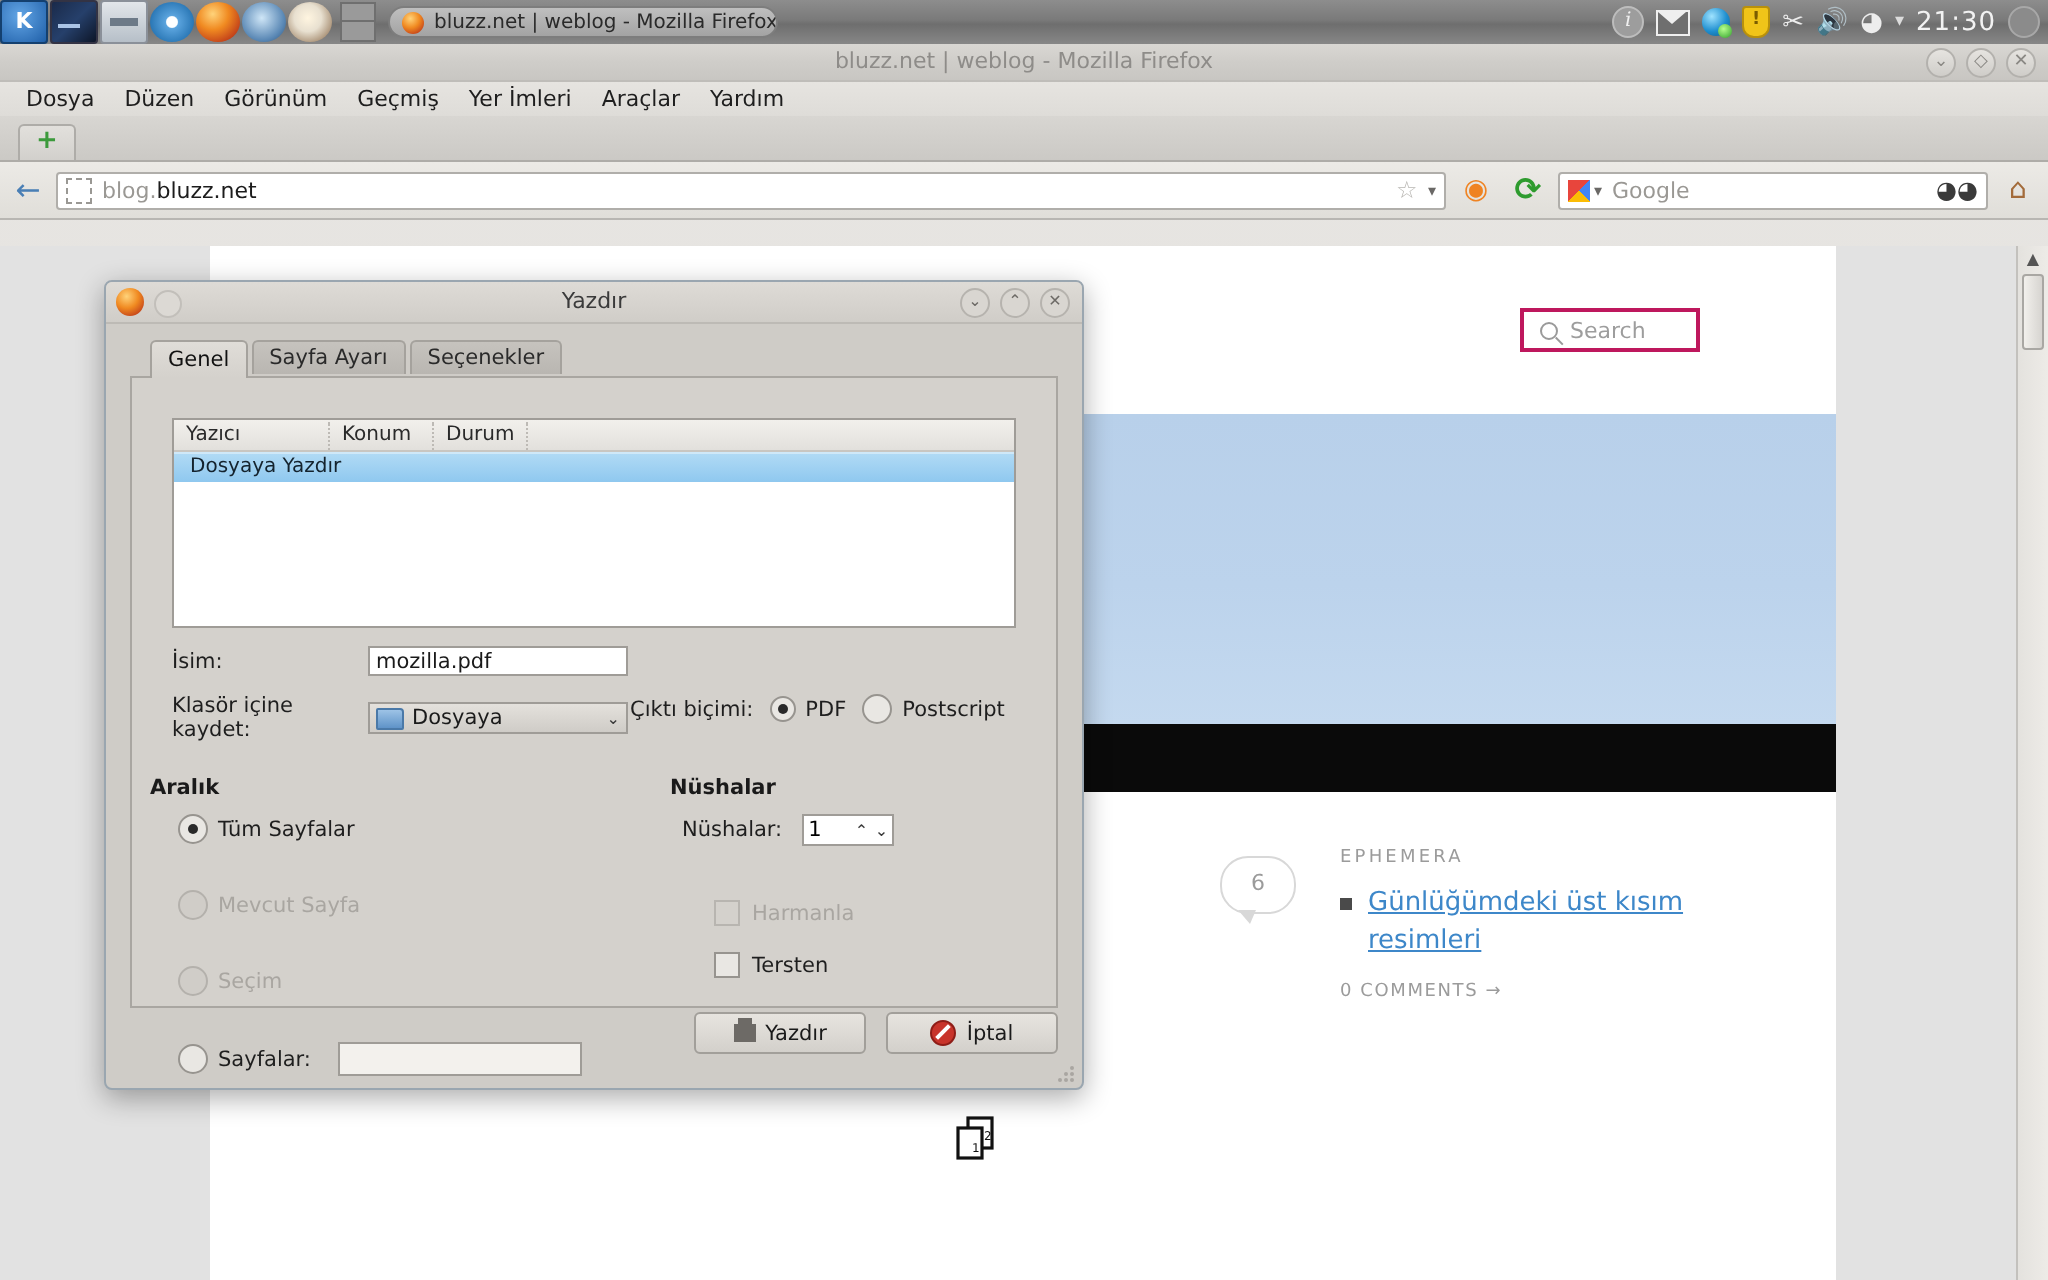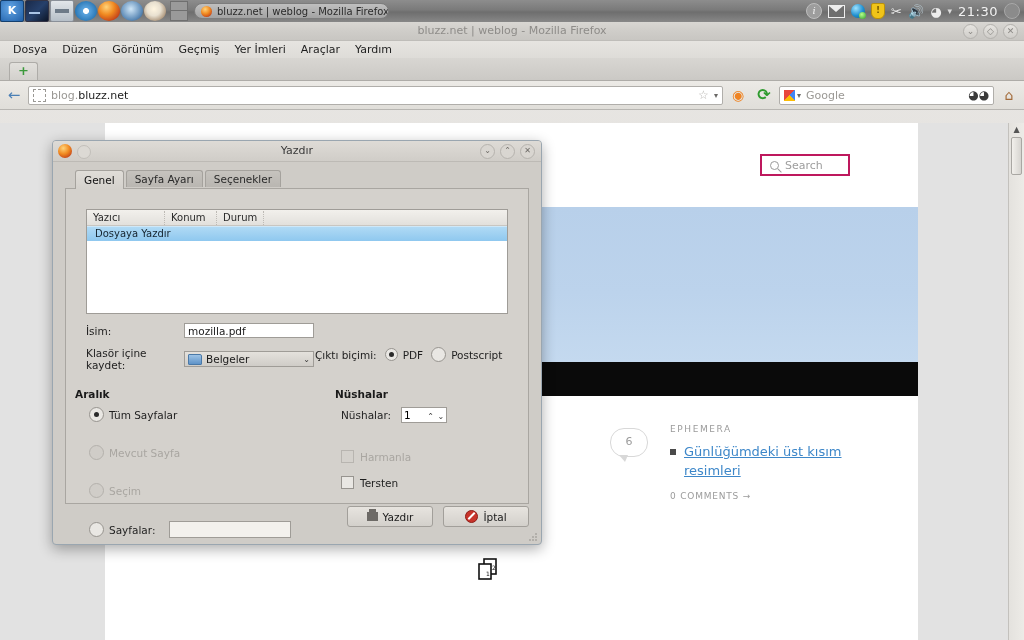--- a/index.html
+++ b/index.html
@@ -208,21 +208,21 @@
   #aralik-h{position:absolute;left:22px;top:226px;font-size:10.5px;font-weight:bold;color:#1a1a1a;}
   #aralik-opts{position:absolute;left:36px;top:245px;display:flex;flex-direction:column;gap:23px;}
   #nushalar-h{position:absolute;left:282px;top:226px;font-size:10.5px;font-weight:bold;color:#1a1a1a;}
   #copies-row{position:absolute;left:288px;top:245px;display:flex;align-items:center;gap:10px;}
   #copies-label{font-size:10.5px;color:#1e1e1e;}
   #copies-spin{width:46px;height:16px;background:#fff;border:1px solid #9f9c97;display:flex;align-items:center;
     padding:0 2px;box-sizing:border-box;font-size:10.5px;}
   #copies-spin .spv{flex:1;}
   #copies-spin .spb{font-size:8px;color:#3a3a3a;line-height:7px;text-align:center;}
   .chk{width:11px;height:11px;background:#e9e7e3;border:1px solid #97948f;display:inline-block;flex:none;}
-  .copt{display:flex;align-items:center;gap:6px;font-size:10.5px;color:#1e1e1e;}
+  .copt{display:flex;align-items:center;gap:6px;font-size:10.5px;color:#1e1e1e;margin-left:16px;}
   .copt.dim{color:#a9a6a1;}
   .copt.dim .chk{background:#d4d1cc;border-color:#b8b5b0;}
   #collate-group{position:absolute;left:288px;top:288px;display:flex;flex-direction:column;gap:13px;}
   #collate-icon{position:absolute;left:424px;top:396px;width:22px;height:22px;}
   #sayfalar-input{width:120px;height:15px;background:#f3f1ed;border:1px solid #9f9c97;margin-left:9px;}
 
   #dlg-footer{position:absolute;left:0;right:0;bottom:0;height:44px;}
   #dlg-actions{position:absolute;right:12px;top:6px;display:flex;gap:10px;}
   .abtn{height:19px;min-width:64px;padding:0 10px;display:flex;align-items:center;justify-content:center;gap:5px;
     background:linear-gradient(to bottom,#e7e4df,#d3d0cb);border:1px solid #a29f9a;border-radius:3px;
@@ -381,21 +381,21 @@
 
         <div class="frow">
           <div class="flabel">İsim:</div>
           <div id="isim-input">mozilla.pdf</div>
         </div>
 
         <div class="frow">
           <div class="flabel">Klasör içine kaydet:</div>
           <div id="klasor">
             <span class="folder"></span>
-            <span>Belgeler</span>
+            <span>Dosyaya</span>
             <span class="car">⌄</span>
           </div>
         </div>
 
         <div id="fmt-block">
           <span id="fmt-label">Çıktı biçimi:</span>
           <span class="ropt">
             <span class="radio on"></span>
             <span>PDF</span>
           </span>

